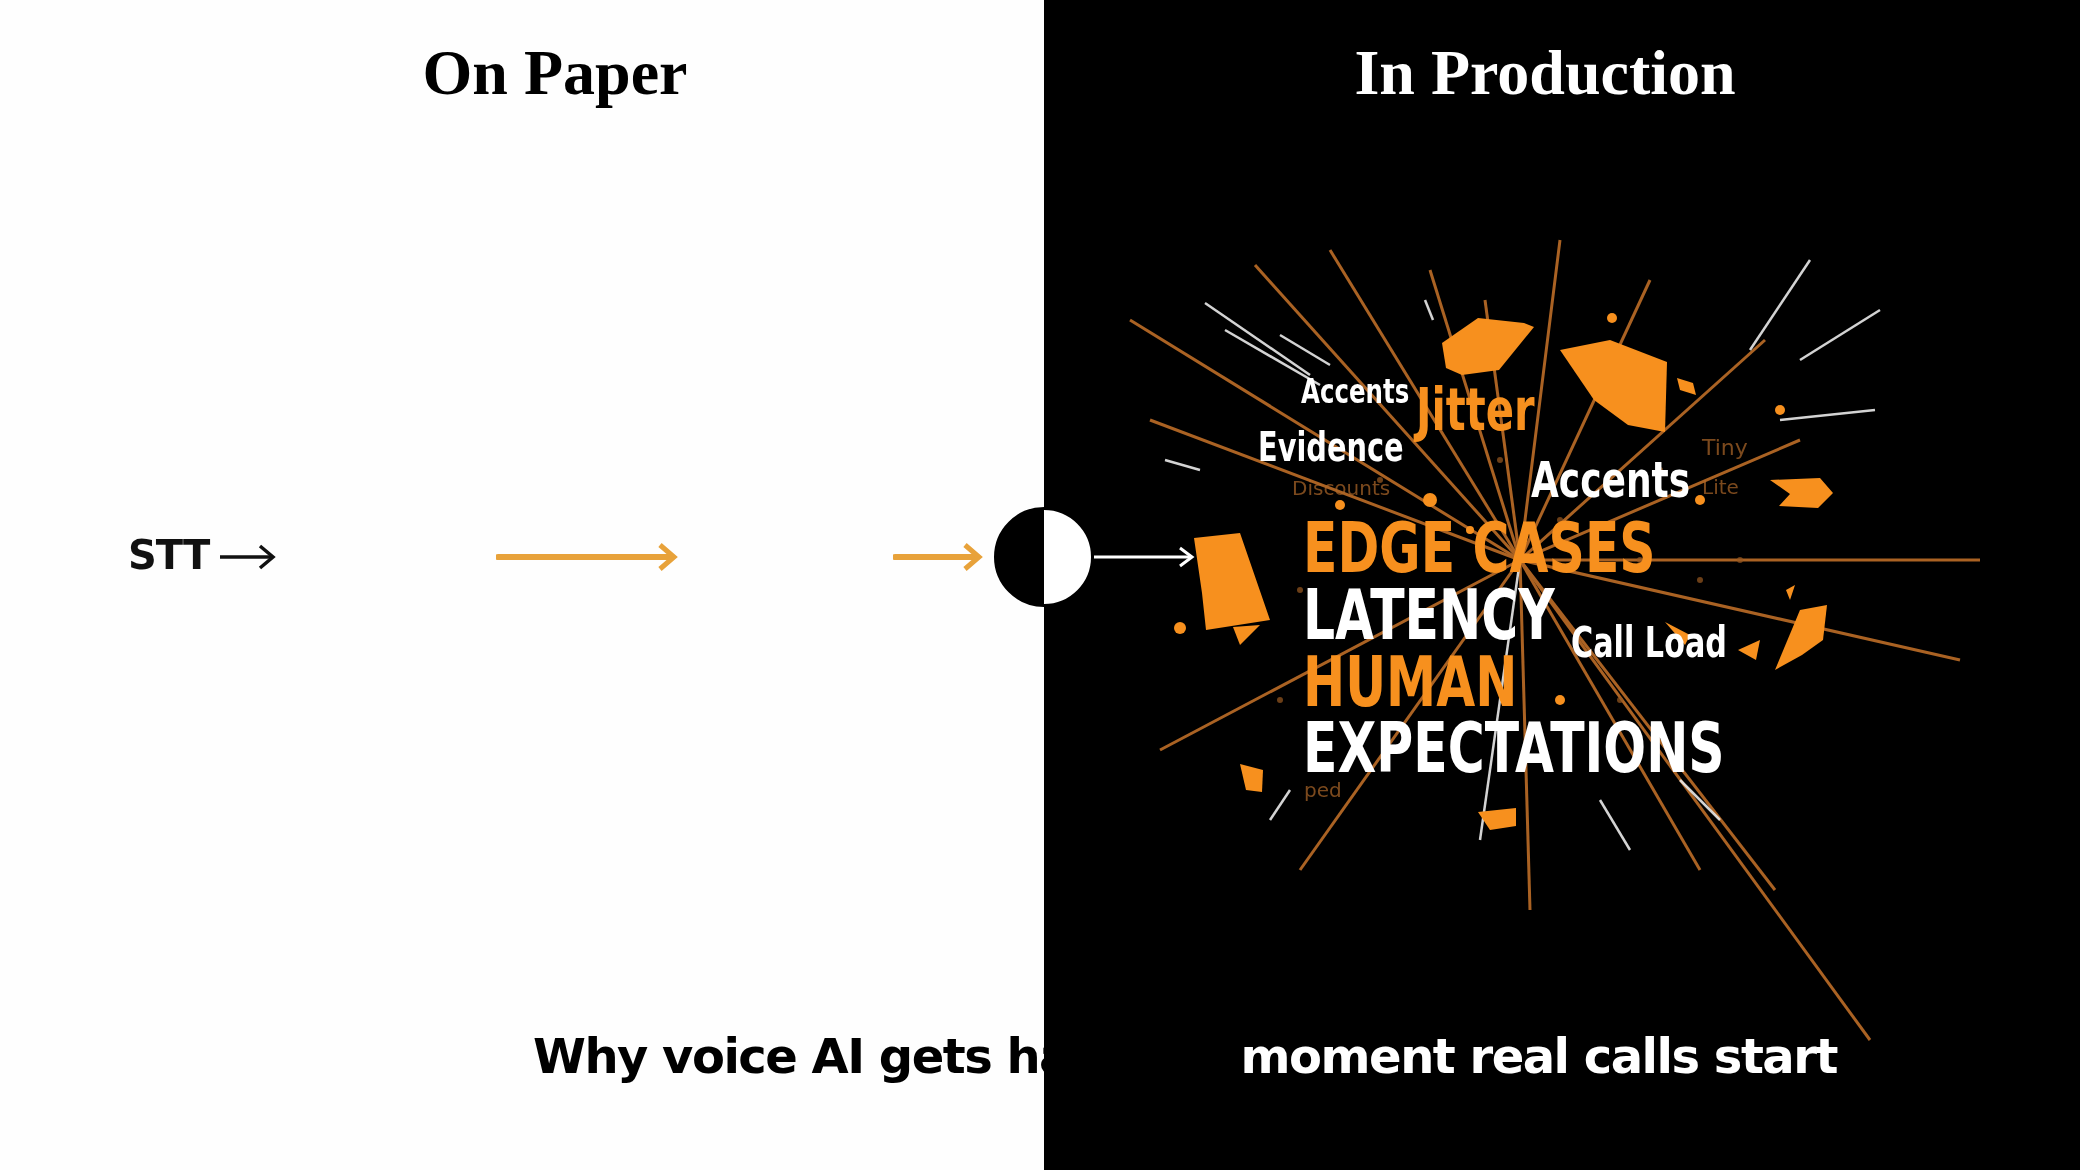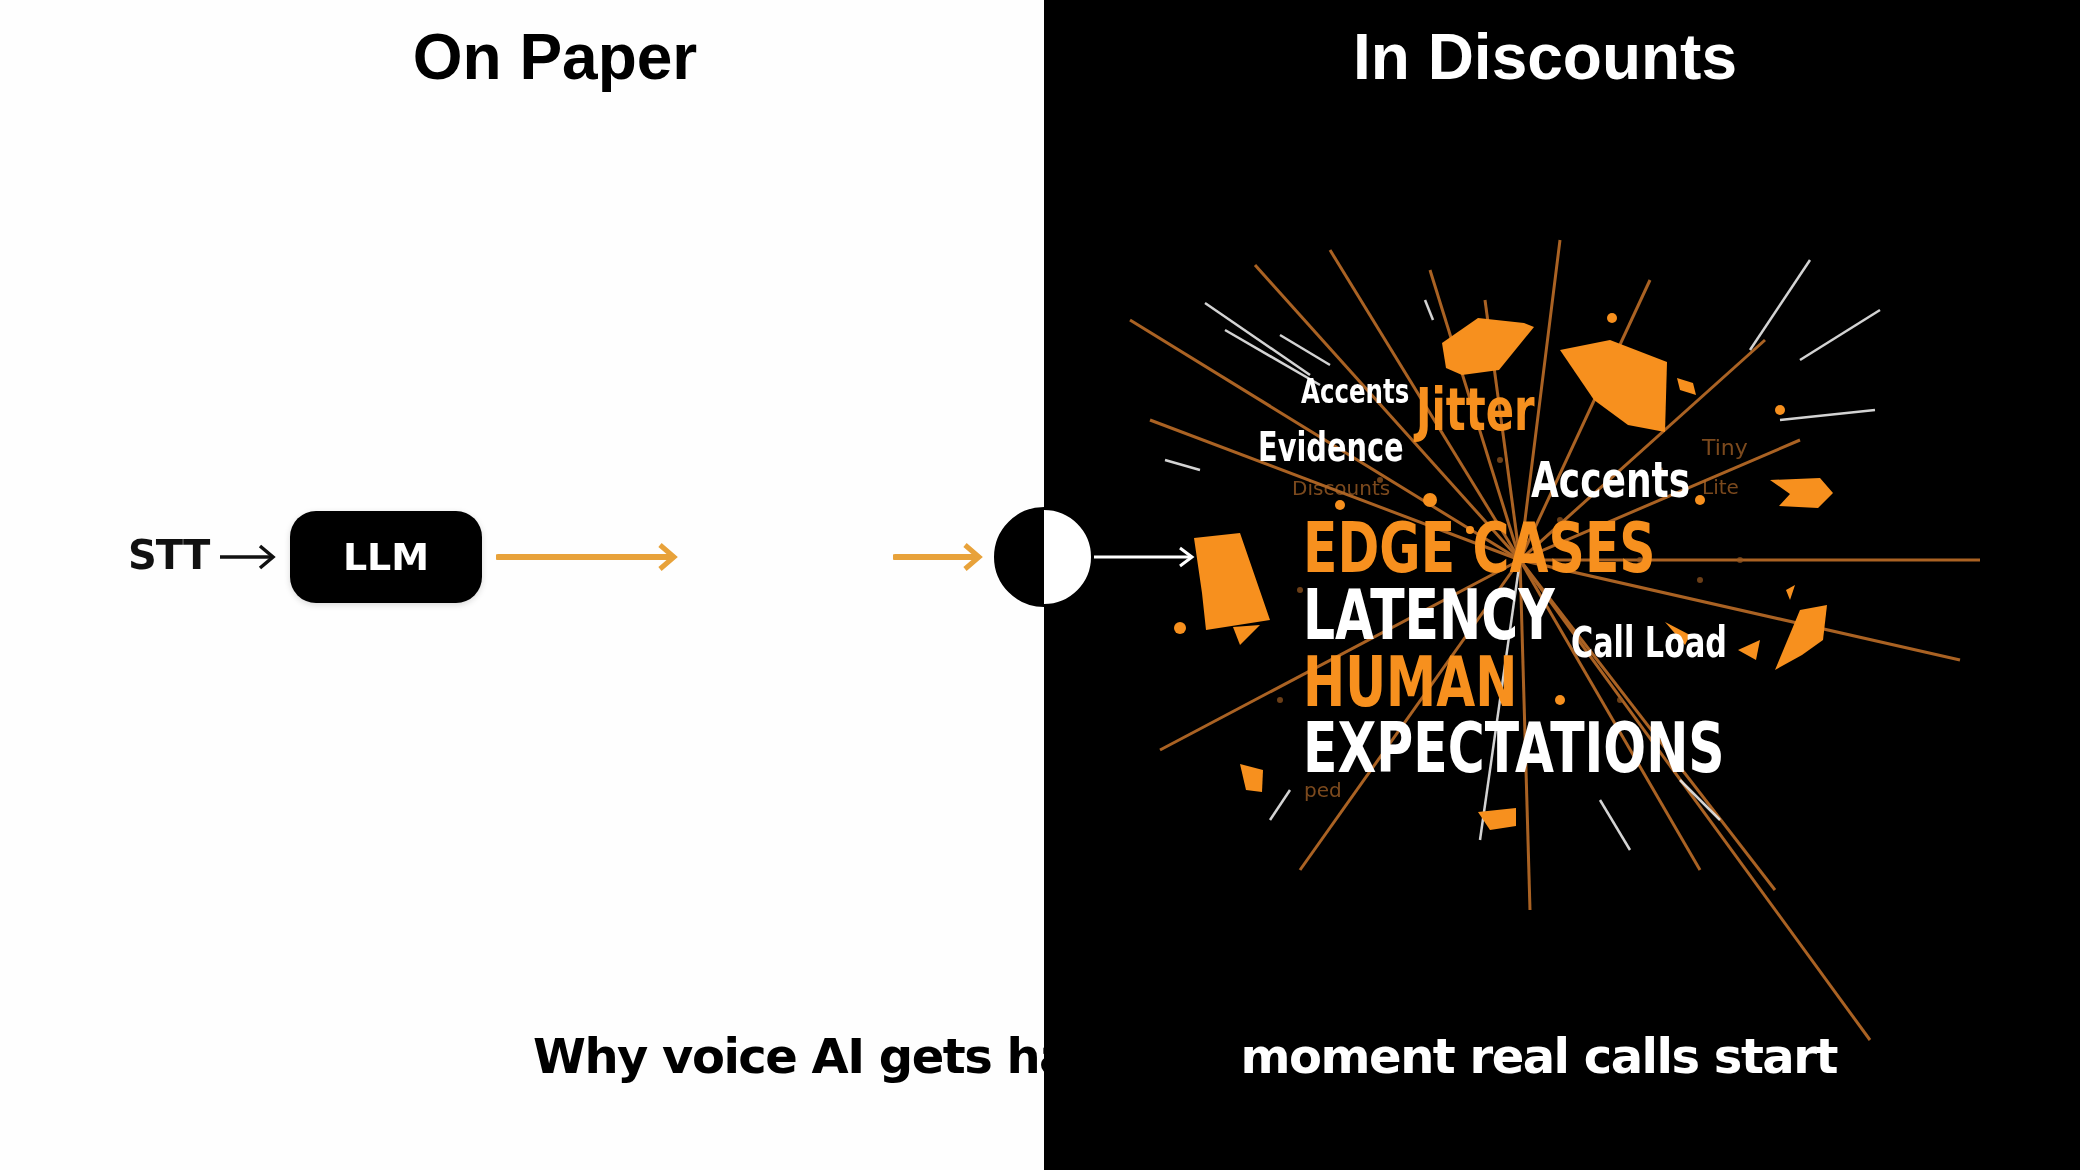--- a/index.html
+++ b/index.html
@@ -1,19 +1,19 @@
 <!DOCTYPE html>
 <html><head>
 <meta charset="utf-8">
 <style>
   html,body{margin:0;padding:0;}
   body{width:2080px;height:1170px;position:relative;overflow:hidden;background:#fefefe;font-family:"Liberation Sans",sans-serif;}
   .left-panel{position:absolute;left:0;top:0;width:1044px;height:1170px;background:#fefefe;}
   .right-panel{position:absolute;left:1044px;top:0;width:1036px;height:1170px;background:#000;}
-  .title{position:absolute;top:20px;font-family:Liberation Sans, sans-serif;font-weight:bold;font-size:64px;letter-spacing:0px;white-space:nowrap;transform:translateX(-50%);text-align:right;}
+  .title{position:absolute;top:36px;font-family:Liberation Serif, serif;font-weight:bold;font-size:64px;letter-spacing:0px;white-space:nowrap;transform:translateX(-50%);text-align:right;}
   .title.left{left:555px;color:#000;}
   .title.right{left:1545px;color:#fff;}
   .flow{position:absolute;left:0;top:0;width:1044px;height:1124px;}
   .stt{position:absolute;left:128px;top:532px;font-family:"DejaVu Sans",sans-serif;font-size:40px;font-weight:bold;color:#111;letter-spacing:-1px;}
   .node{position:absolute;top:511px;height:92px;width:192px;background:#000;border-radius:26px;color:#fff;font-family:"DejaVu Sans",sans-serif;font-size:38px;font-weight:bold;display:flex;align-items:center;justify-content:center;box-shadow:0 2px 6px rgba(0,0,0,0.15);}
   .node.llm{left:290px;}
   .node.tts{left:689px;}
   .circle{position:absolute;left:994px;top:507px;width:100px;height:100px;border-radius:50%;background:linear-gradient(90deg,#000 0 50%,#fff 50% 100%);border:3px solid #000;box-sizing:border-box;}
   .burst{position:absolute;left:1044px;top:0;width:1036px;height:1170px;}
   .word{position:absolute;font-family:"DejaVu Sans",sans-serif;font-weight:bold;white-space:nowrap;transform:scaleX(0.72);transform-origin:left top;line-height:1;}
@@ -23,31 +23,28 @@
   .caption .dark{color:#000;}
   .caption .light{color:#fff;}
 </style>
 </head>
 <body>
 
 <div class="left-panel"></div>
 <div class="right-panel"></div>
 
 <div class="title left">On Paper</div>
-<div class="title right">In Discounts</div>
+<div class="title right">In Production</div>
 
 <div class="flow">
   <div class="stt">STT</div>
   <svg style="position:absolute;left:218px;top:541px" width="60" height="32" viewBox="0 0 60 32">
     <line x1="2" y1="16" x2="54" y2="16" stroke="#111" stroke-width="3.5"></line>
     <polyline points="42,5 55,16 42,27" fill="none" stroke="#111" stroke-width="3.5"></polyline>
   </svg>
-  <div class="node llm">
-      <span>LLM</span>
-    </div>
   <svg style="position:absolute;left:496px;top:541px" width="184" height="32" viewBox="0 0 184 32">
     <line x1="2" y1="16" x2="176" y2="16" stroke="#e8a23a" stroke-width="6" stroke-linecap="round"></line>
     <polyline points="164,4 178,16 164,28" fill="none" stroke="#e8a23a" stroke-width="5"></polyline>
   </svg>
   <svg style="position:absolute;left:893px;top:541px" width="90" height="32" viewBox="0 0 90 32">
     <line x1="2" y1="16" x2="84" y2="16" stroke="#e8a23a" stroke-width="6" stroke-linecap="round"></line>
     <polyline points="72,4 86,16 72,28" fill="none" stroke="#e8a23a" stroke-width="5"></polyline>
   </svg>
 </div>
 

